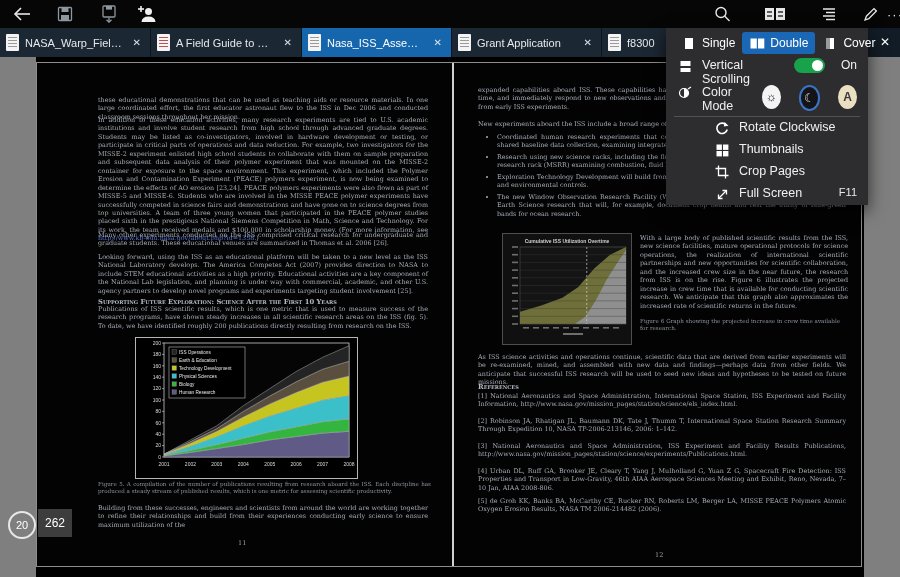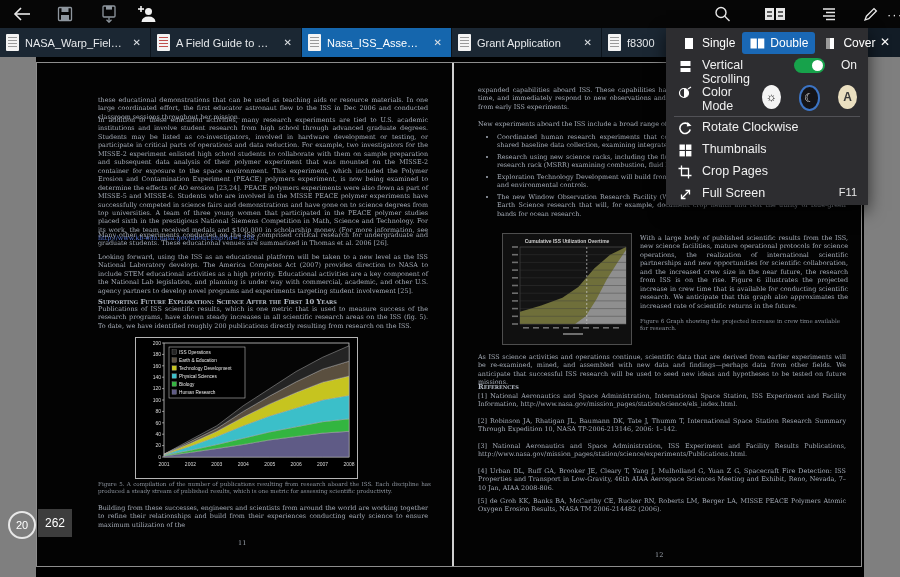--- a/index.html
+++ b/index.html
@@ -35,21 +35,21 @@
   #fig6{position:absolute;left:502px;top:233px;width:130px;height:112px;background:#101010;border:1px solid #4e4e4e;box-sizing:border-box;z-index:5;}
   
   #pg-circle{position:absolute;left:8px;top:511px;width:24px;height:24px;border:2px solid #e8e8e8;border-radius:50%;color:#fff;font-size:11px;display:flex;align-items:center;justify-content:center;z-index:20;}
   #pg-total{position:absolute;left:38px;top:509px;width:34px;height:28px;background:#3d3d3d;color:#fff;font-size:12px;display:flex;align-items:center;justify-content:center;z-index:20;}
   
   #menu{position:absolute;left:666px;top:28px;width:202px;height:177px;background:#2d2d30;box-shadow:0 6px 16px rgba(0,0,0,.65);z-index:40;box-sizing:border-box;}
   .seg-row{display:flex;align-items:center;justify-content:space-between;height:30px;padding:0 8px;}
   .seg{display:flex;align-items:center;gap:5px;color:#fff;font-size:12px;padding:3px 7px;border-radius:3px;}
   .seg.selected{background:#1a68b5;}
   .menu-row{display:flex;align-items:flex-start;height:27px;padding:0 11px;color:#f0f0f0;font-size:12.5px;gap:9px;}
-  .menu-row.action{height:22px;}
+  .menu-row.action{height:22px;margin-left:37px;}
   .menu-divider{border-top:1px solid #515156;margin:4px 8px 3px 8px;}
   .mi{width:16px;height:16px;flex:none;display:flex;align-items:center;justify-content:center;}
   .shortcut{margin-left:auto;font-size:11px;color:#e8e8e8;}
   .toggle{margin-left:auto;width:34px;height:15px;border-radius:8px;background:#17a24b;position:relative;}
   .toggle .knob{position:absolute;right:2px;top:2px;width:11px;height:11px;border-radius:50%;background:#fff;}
   .toggle-state{font-size:12px;color:#f0f0f0;margin-left:7px;}
   .cm{width:24px;height:24px;border-radius:50%;display:flex;align-items:center;justify-content:center;margin-left:9px;font-size:12px;}
   .cm.light{background:#f4f4f4;color:#222;}
   .cm.dark{background:#141418;color:#eaeaea;border:2px solid #3c74c4;width:22px;height:22px;}
   .cm.sepia{background:#eadfc0;color:#3a3a3a;font-weight:bold;}

